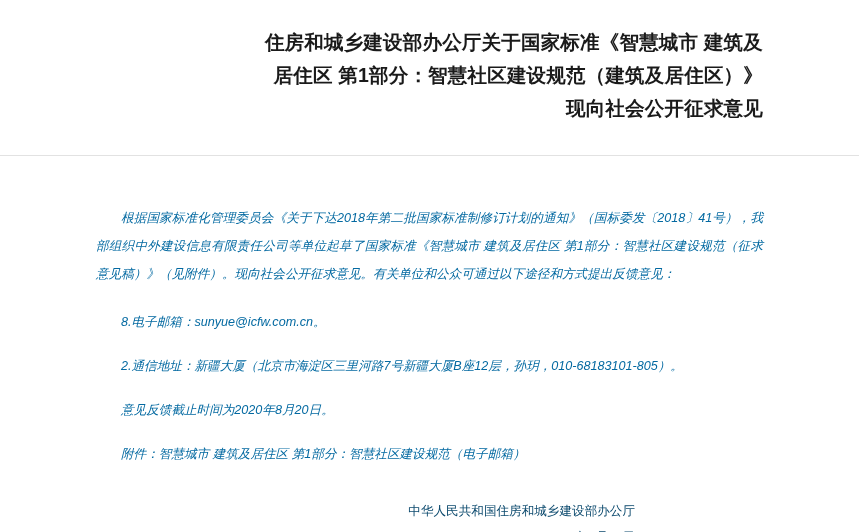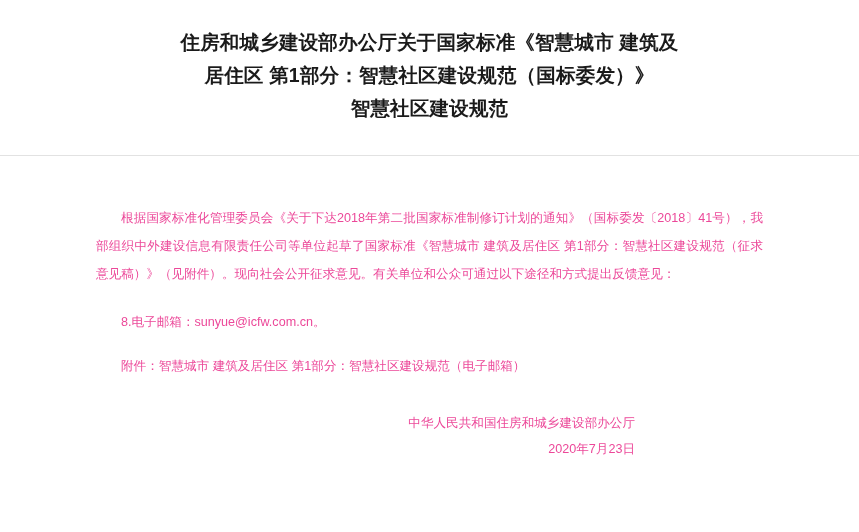--- a/index.html
+++ b/index.html
@@ -15,80 +15,83 @@
     overflow: hidden;
   }
   .page {
     position: relative;
     width: 859px;
     height: 532px;
     box-sizing: border-box;
   }
   .title-block {
     padding: 26px 96px 0 96px;
-    text-align: center;
+    text-align: right;
   }
   .title-line {
     font-size: 19.5px;
     font-weight: bold;
     line-height: 33px;
     letter-spacing: 0.2px;
     color: #1a1a1a;
   }
   .divider {
     margin: 30px 0 0 0;
     border: 0;
     border-top: 1px solid #e2e2e2;
     width: 100%;
   }
   .body-block {
     padding: 48px 96px 0 96px;
   }
   .para {
     font-size: 12.6px;
     line-height: 28px;
-    color: #ec4899;
+    color: #0369a1;
     text-align: justify;
     margin: 0 0 16px 0;
+    font-style: italic;
   }
   .para.first {
     text-indent: 25px;
     margin-bottom: 20px;
   }
   .para.item {
     margin: 0 0 16px 0;
     text-indent: 25px;
   }
   .sign-block {
     margin-top: 30px;
     padding-right: 128px;
     text-align: right;
   }
   .sign-line {
     font-size: 12.6px;
     line-height: 26px;
-    color: #ec4899;
+    color: #0c4a6e;
   }
 </style>
 </head>
 <body>
 
 <div class="page">
 
   <div class="title-block">
     <div class="title-line">住房和城乡建设部办公厅关于国家标准《智慧城市 建筑及</div>
-    <div class="title-line">居住区 第1部分：智慧社区建设规范（国标委发）》</div>
-    <div class="title-line">智慧社区建设规范</div>
+    <div class="title-line">居住区 第1部分：智慧社区建设规范（建筑及居住区）》</div>
+    <div class="title-line">现向社会公开征求意见</div>
   </div>
 
   <hr class="divider">
 
   <div class="body-block">
     <p class="para first">根据国家标准化管理委员会《关于下达2018年第二批国家标准制修订计划的通知》（国标委发〔2018〕41号），我部组织中外建设信息有限责任公司等单位起草了国家标准《智慧城市 建筑及居住区 第1部分：智慧社区建设规范（征求意见稿）》（见附件）。现向社会公开征求意见。有关单位和公众可通过以下途径和方式提出反馈意见：</p>
     <p class="para item">8.电子邮箱：sunyue@icfw.com.cn。</p>
+    <p class="para item">2.通信地址：新疆大厦（北京市海淀区三里河路7号新疆大厦B座12层，孙玥，010-68183101-805）。</p>
+    <p class="para item">意见反馈截止时间为2020年8月20日。</p>
     <p class="para item">附件：智慧城市 建筑及居住区 第1部分：智慧社区建设规范（电子邮箱）</p>
 
     <div class="sign-block">
       <div class="sign-line">中华人民共和国住房和城乡建设部办公厅</div>
       <div class="sign-line">2020年7月23日</div>
     </div>
   </div>
 
 </div>
 

